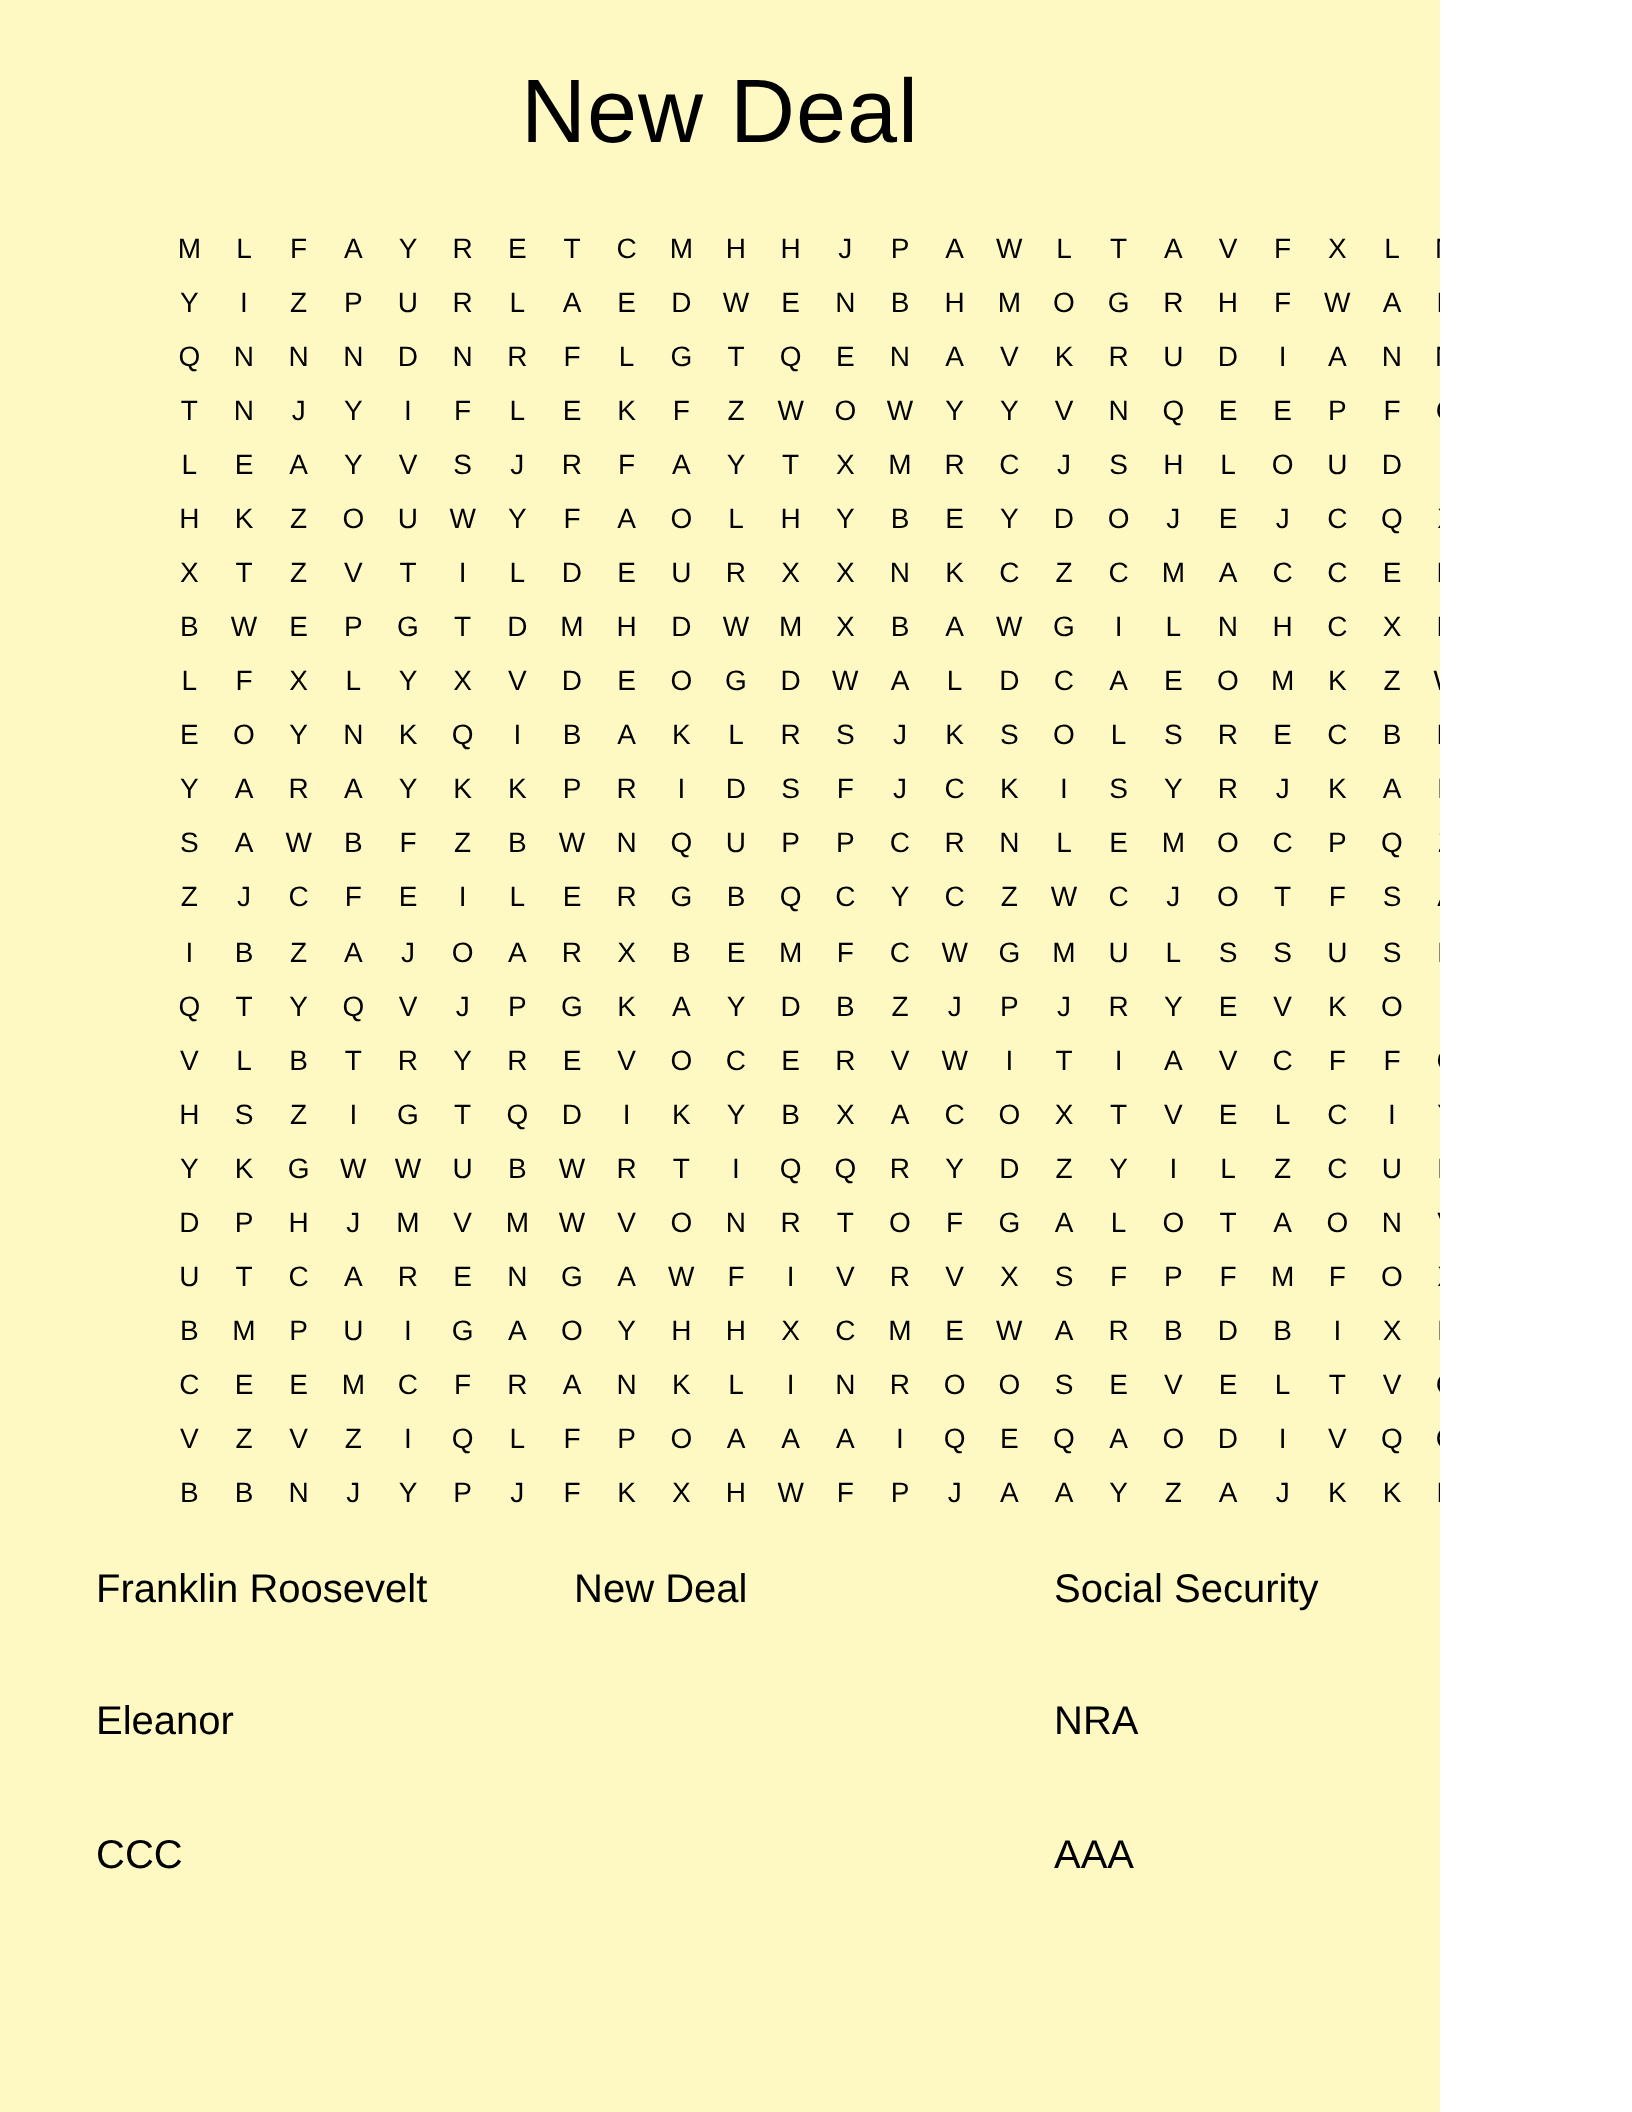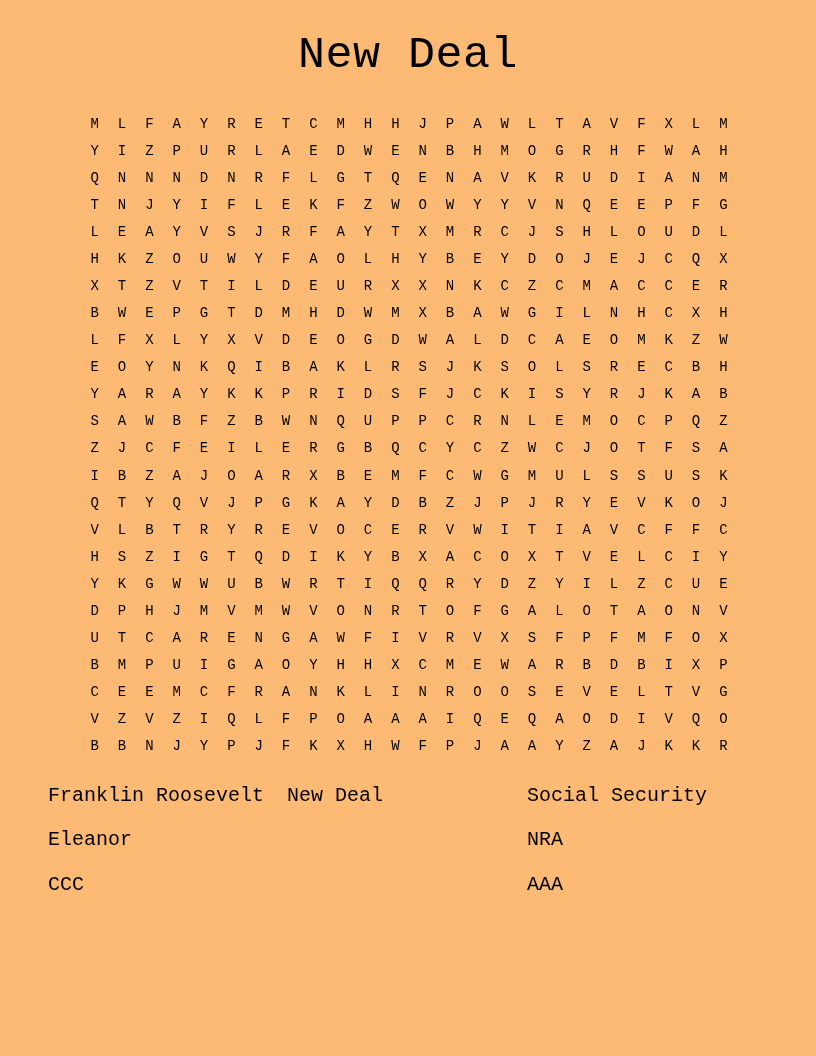--- a/index.html
+++ b/index.html
@@ -2,24 +2,24 @@
 <html><head>
 <meta charset="utf-8">
 <style>
   html, body {
     margin: 0;
     padding: 0;
     background: #ffffff;
   }
   .page {
     position: relative;
-    width: 816px;
+    width: 720px;
     height: 1056px;
-    background: #fdba74;
-    font-family: Liberation Mono, monospace;
+    background: #fef9c3;
+    font-family: Liberation Sans, sans-serif;
     color: #000000;
     overflow: hidden;
   }
   .title {
     position: absolute;
     top: 30px;
     left: 0;
     width: 100%;
     margin: 0;
     text-align: center;
@@ -51,20 +51,21 @@
     left: 48px;
     top: 773px;
     width: 720px;
     display: grid;
     grid-template-columns: 239px 240px auto;
   }
   .word-col {
     display: grid;
     grid-auto-rows: 44.5px;
     align-items: center;
+    gap: 22px;
   }
   .word-item {
     font-size: 20px;
     font-weight: 400;
     color: #000000;
     white-space: nowrap;
   }
 </style>
 </head>
 <body>

